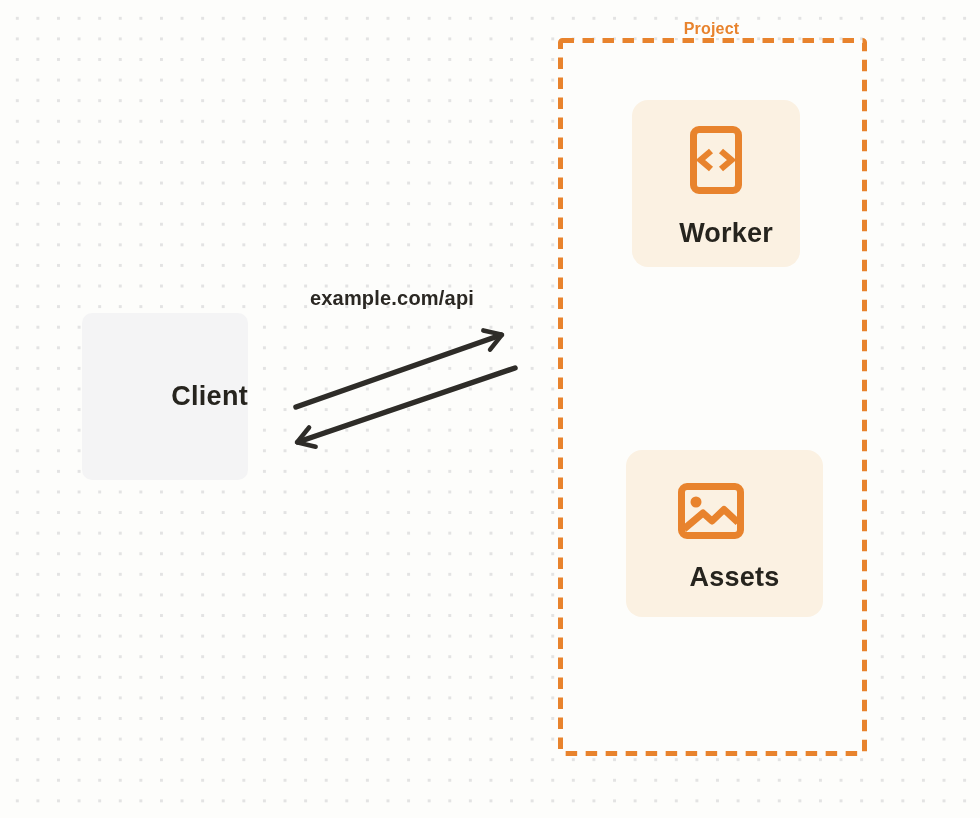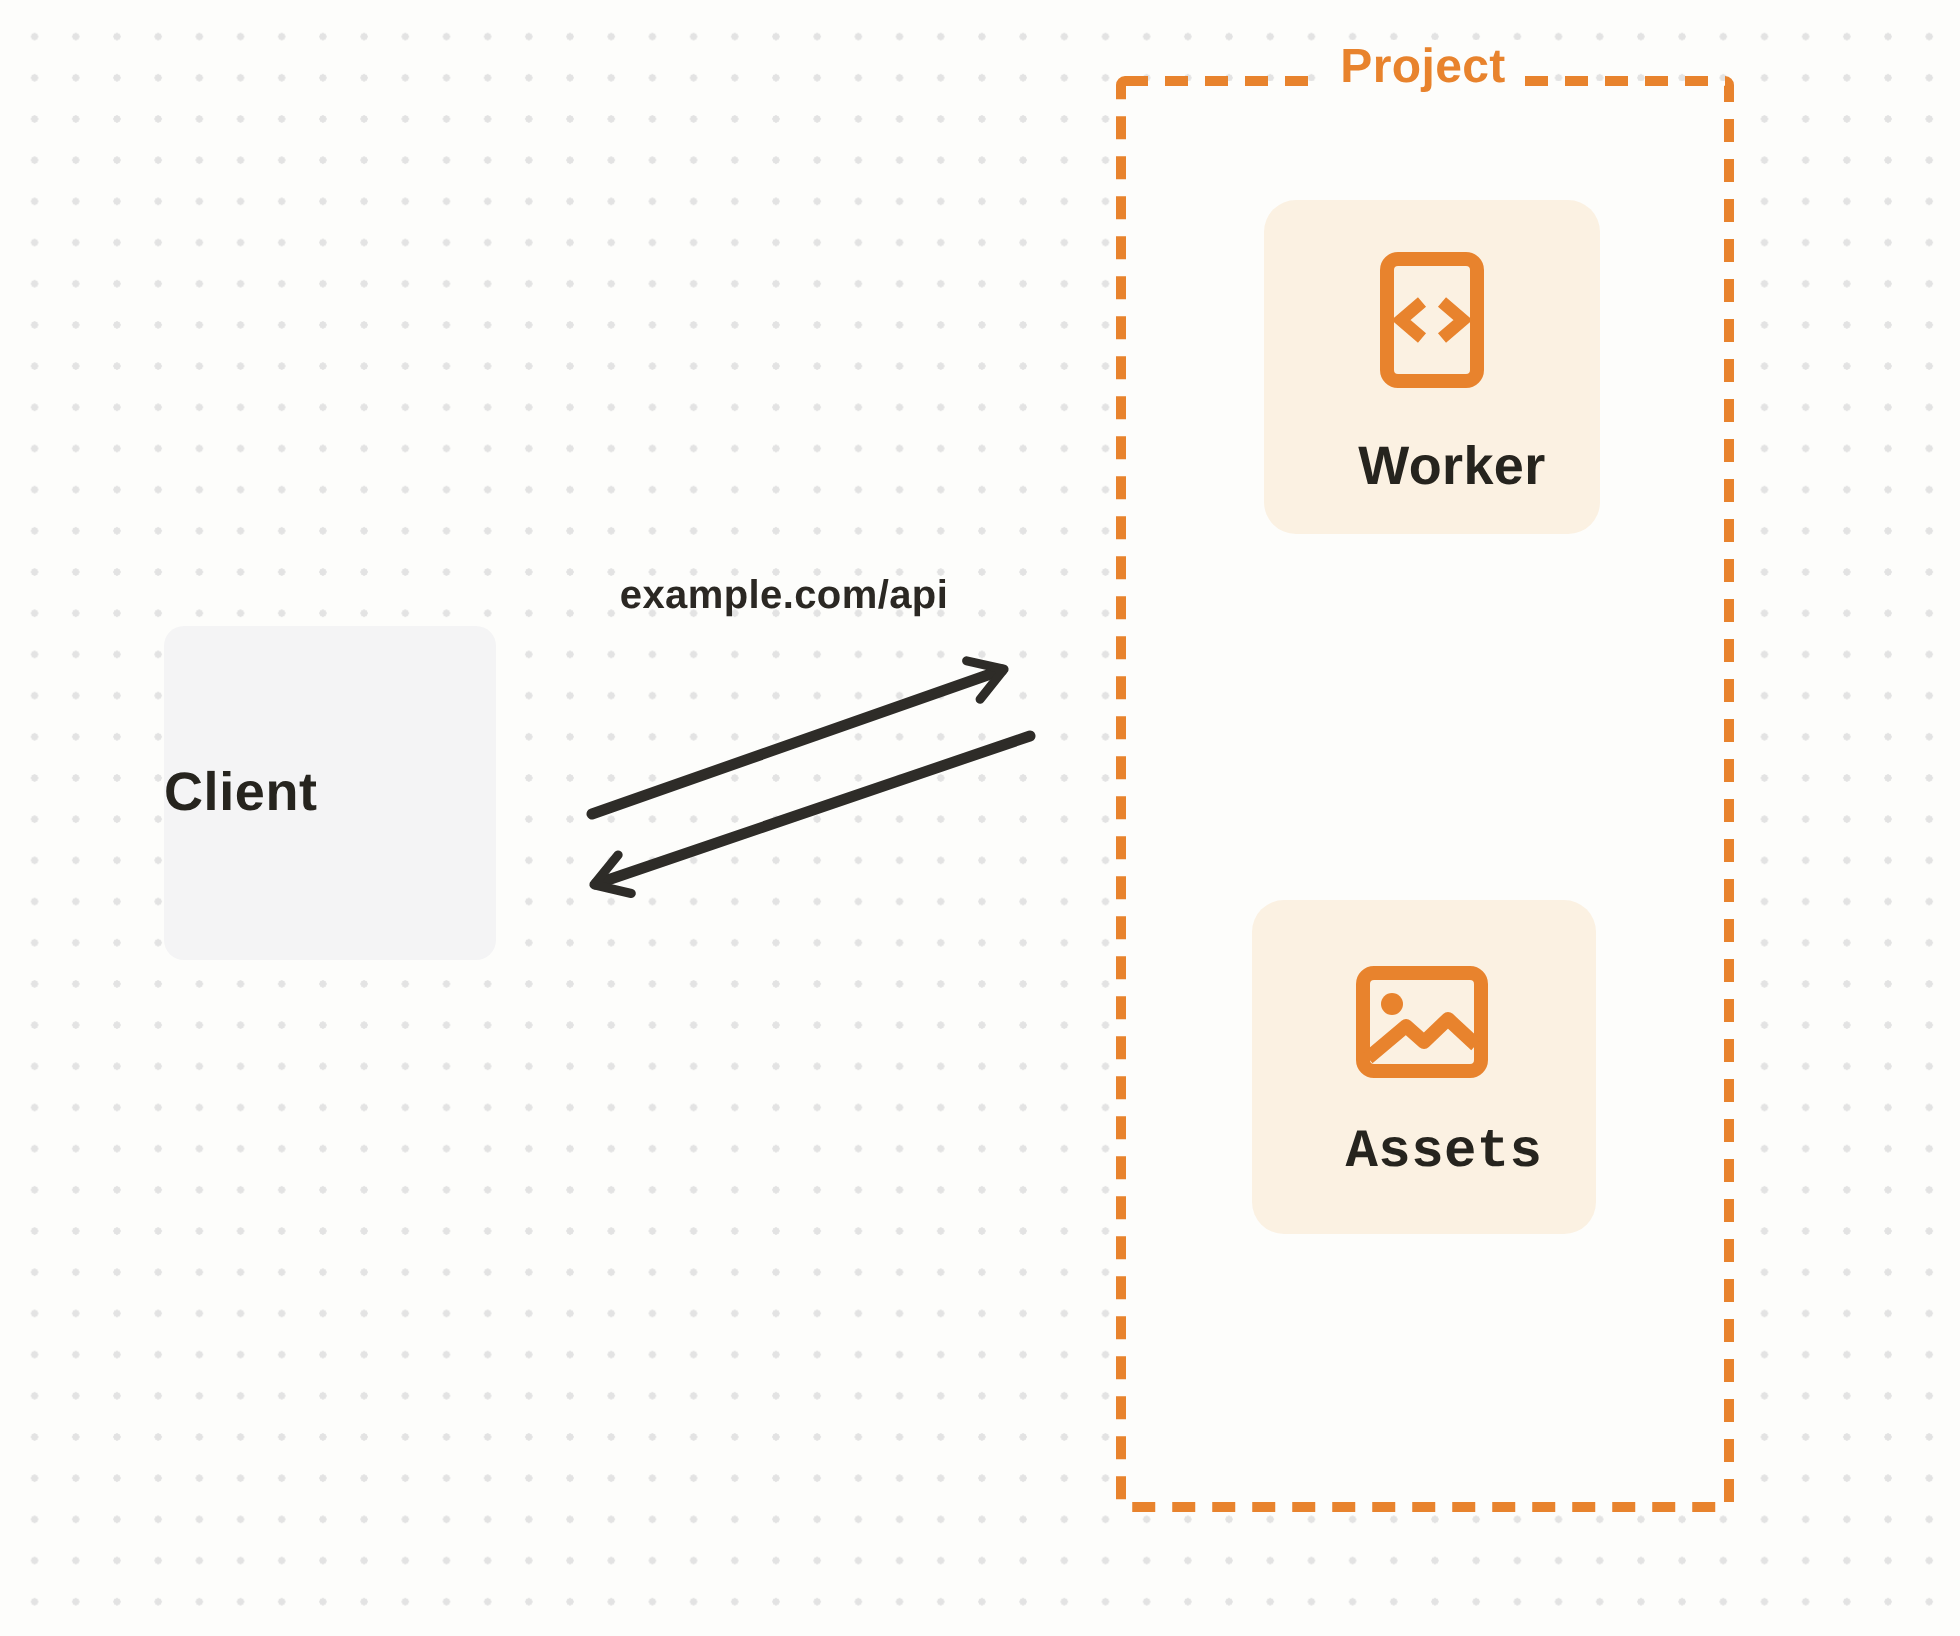--- a/index.html
+++ b/index.html
@@ -28,21 +28,21 @@
 
   .project-label-wrap {
     left: 558px; top: 20px; width: 307px;
     text-align: center;
   }
   .project-label-wrap span {
     display: inline-block;
     background: #fdfdfb;
     padding: 0 9px;
     color: #e8832d;
-    font-size: 24px;
+    font-size: 16px;
     font-weight: bold;
     letter-spacing: .2px;
   }
 
   .card {
     background: #fbf1e2;
     border-radius: 16px;
     z-index: 2;
   }
   .card .icon-slot { position: absolute; }
@@ -52,29 +52,29 @@
     text-align: center;
     font-weight: bold;
     font-size: 27px;
     color: #26241e;
     letter-spacing: .2px;
     padding-left: 20px;
   }
   .worker-card { left: 632px; top: 100px; width: 168px; height: 167px; }
   .worker-card .icon-slot { left: 58px; top: 26px; }
   .worker-card .card-label { top: 118px; }
-  .assets-card { left: 626px; top: 450px; width: 172px; height: 167px; font-family: Liberation Mono, monospace; }
+  .assets-card { left: 626px; top: 450px; width: 197px; height: 167px; }
   .assets-card .icon-slot { left: 52px; top: 33px; }
   .assets-card .card-label { top: 112px; }
 
   .client-box {
     left: 82px; top: 313px; width: 166px; height: 167px;
     background: #f4f4f5;
     border-radius: 10px;
-    display: flex; align-items: center; justify-content: flex-start;
+    display: flex; align-items: center; justify-content: flex-end;
     font-weight: bold; font-size: 27px; color: #26241e;
     letter-spacing: .3px;
   }
 
   .request-label {
     left: 272px; top: 287px; width: 240px;
     text-align: center;
     font-weight: bold; font-size: 20px; color: #2b2823;
     letter-spacing: .2px;
   }

